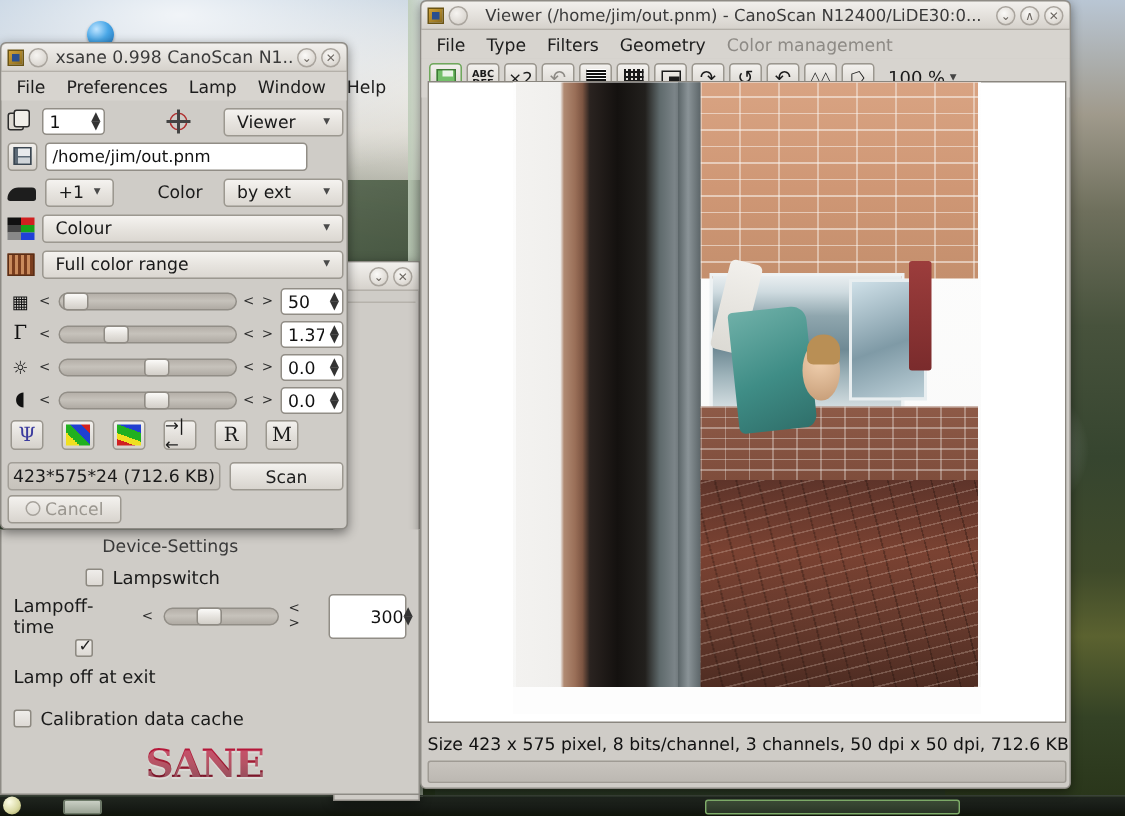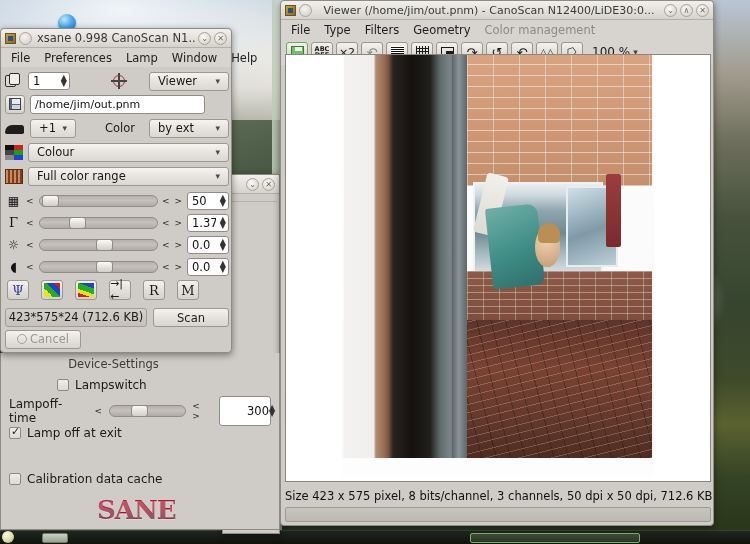--- a/index.html
+++ b/index.html
@@ -493,21 +493,21 @@
       <span class="arrows">&lt; &gt;</span>
       <div class="spin" style="width:52px;height:30px;padding-left:27px;">
         <span>300</span>
         <span class="ud">
             <span>▲</span>
             <span>▼</span>
           </span>
       </div>
     </div>
 
-    <div style="position:absolute;left:8px;top:73px;display:flex;align-items:center;gap:6px;font-size:12px;">
+    <div style="position:absolute;left:8px;top:73px;display:flex;align-items:center;gap:6px;font-size:12px;flex-direction:column;">
       <span class="chk on"></span>
       <span>Lamp off at exit</span>
     </div>
 
 
     <div style="position:absolute;left:8px;top:119px;display:flex;align-items:center;gap:6px;font-size:12px;">
       <span class="chk"></span>
       <span>Calibration data cache</span>
     </div>
 

